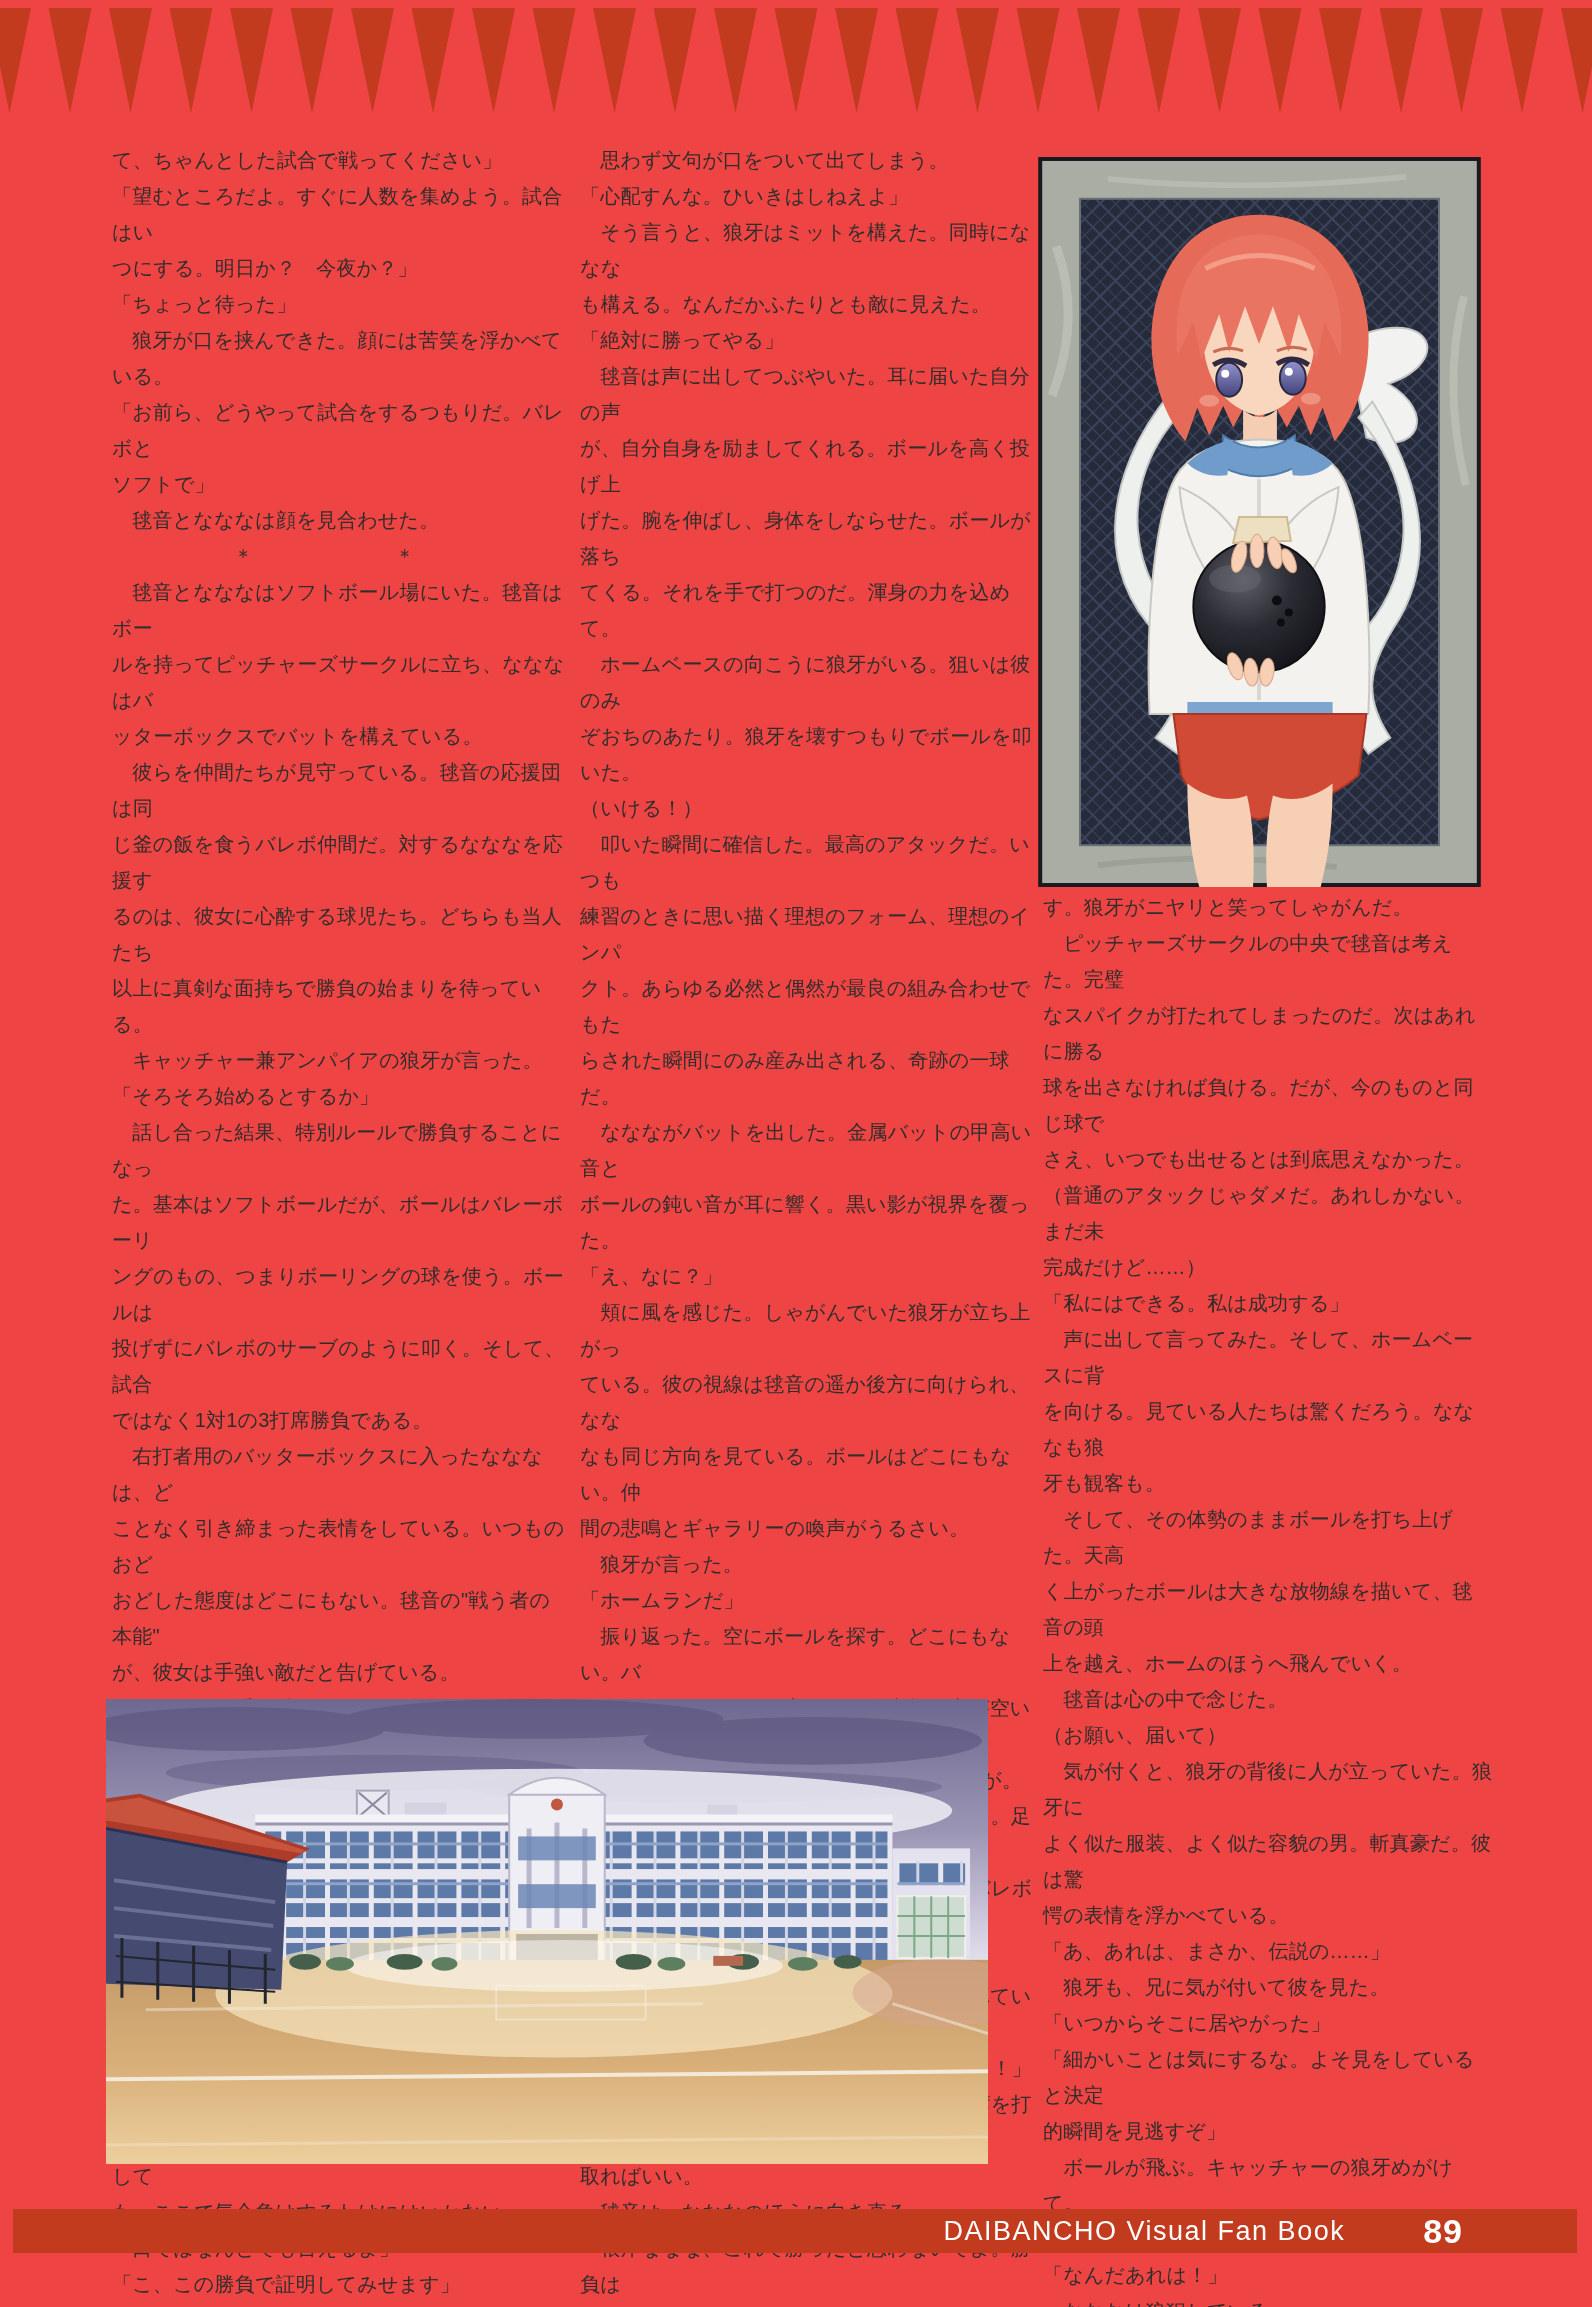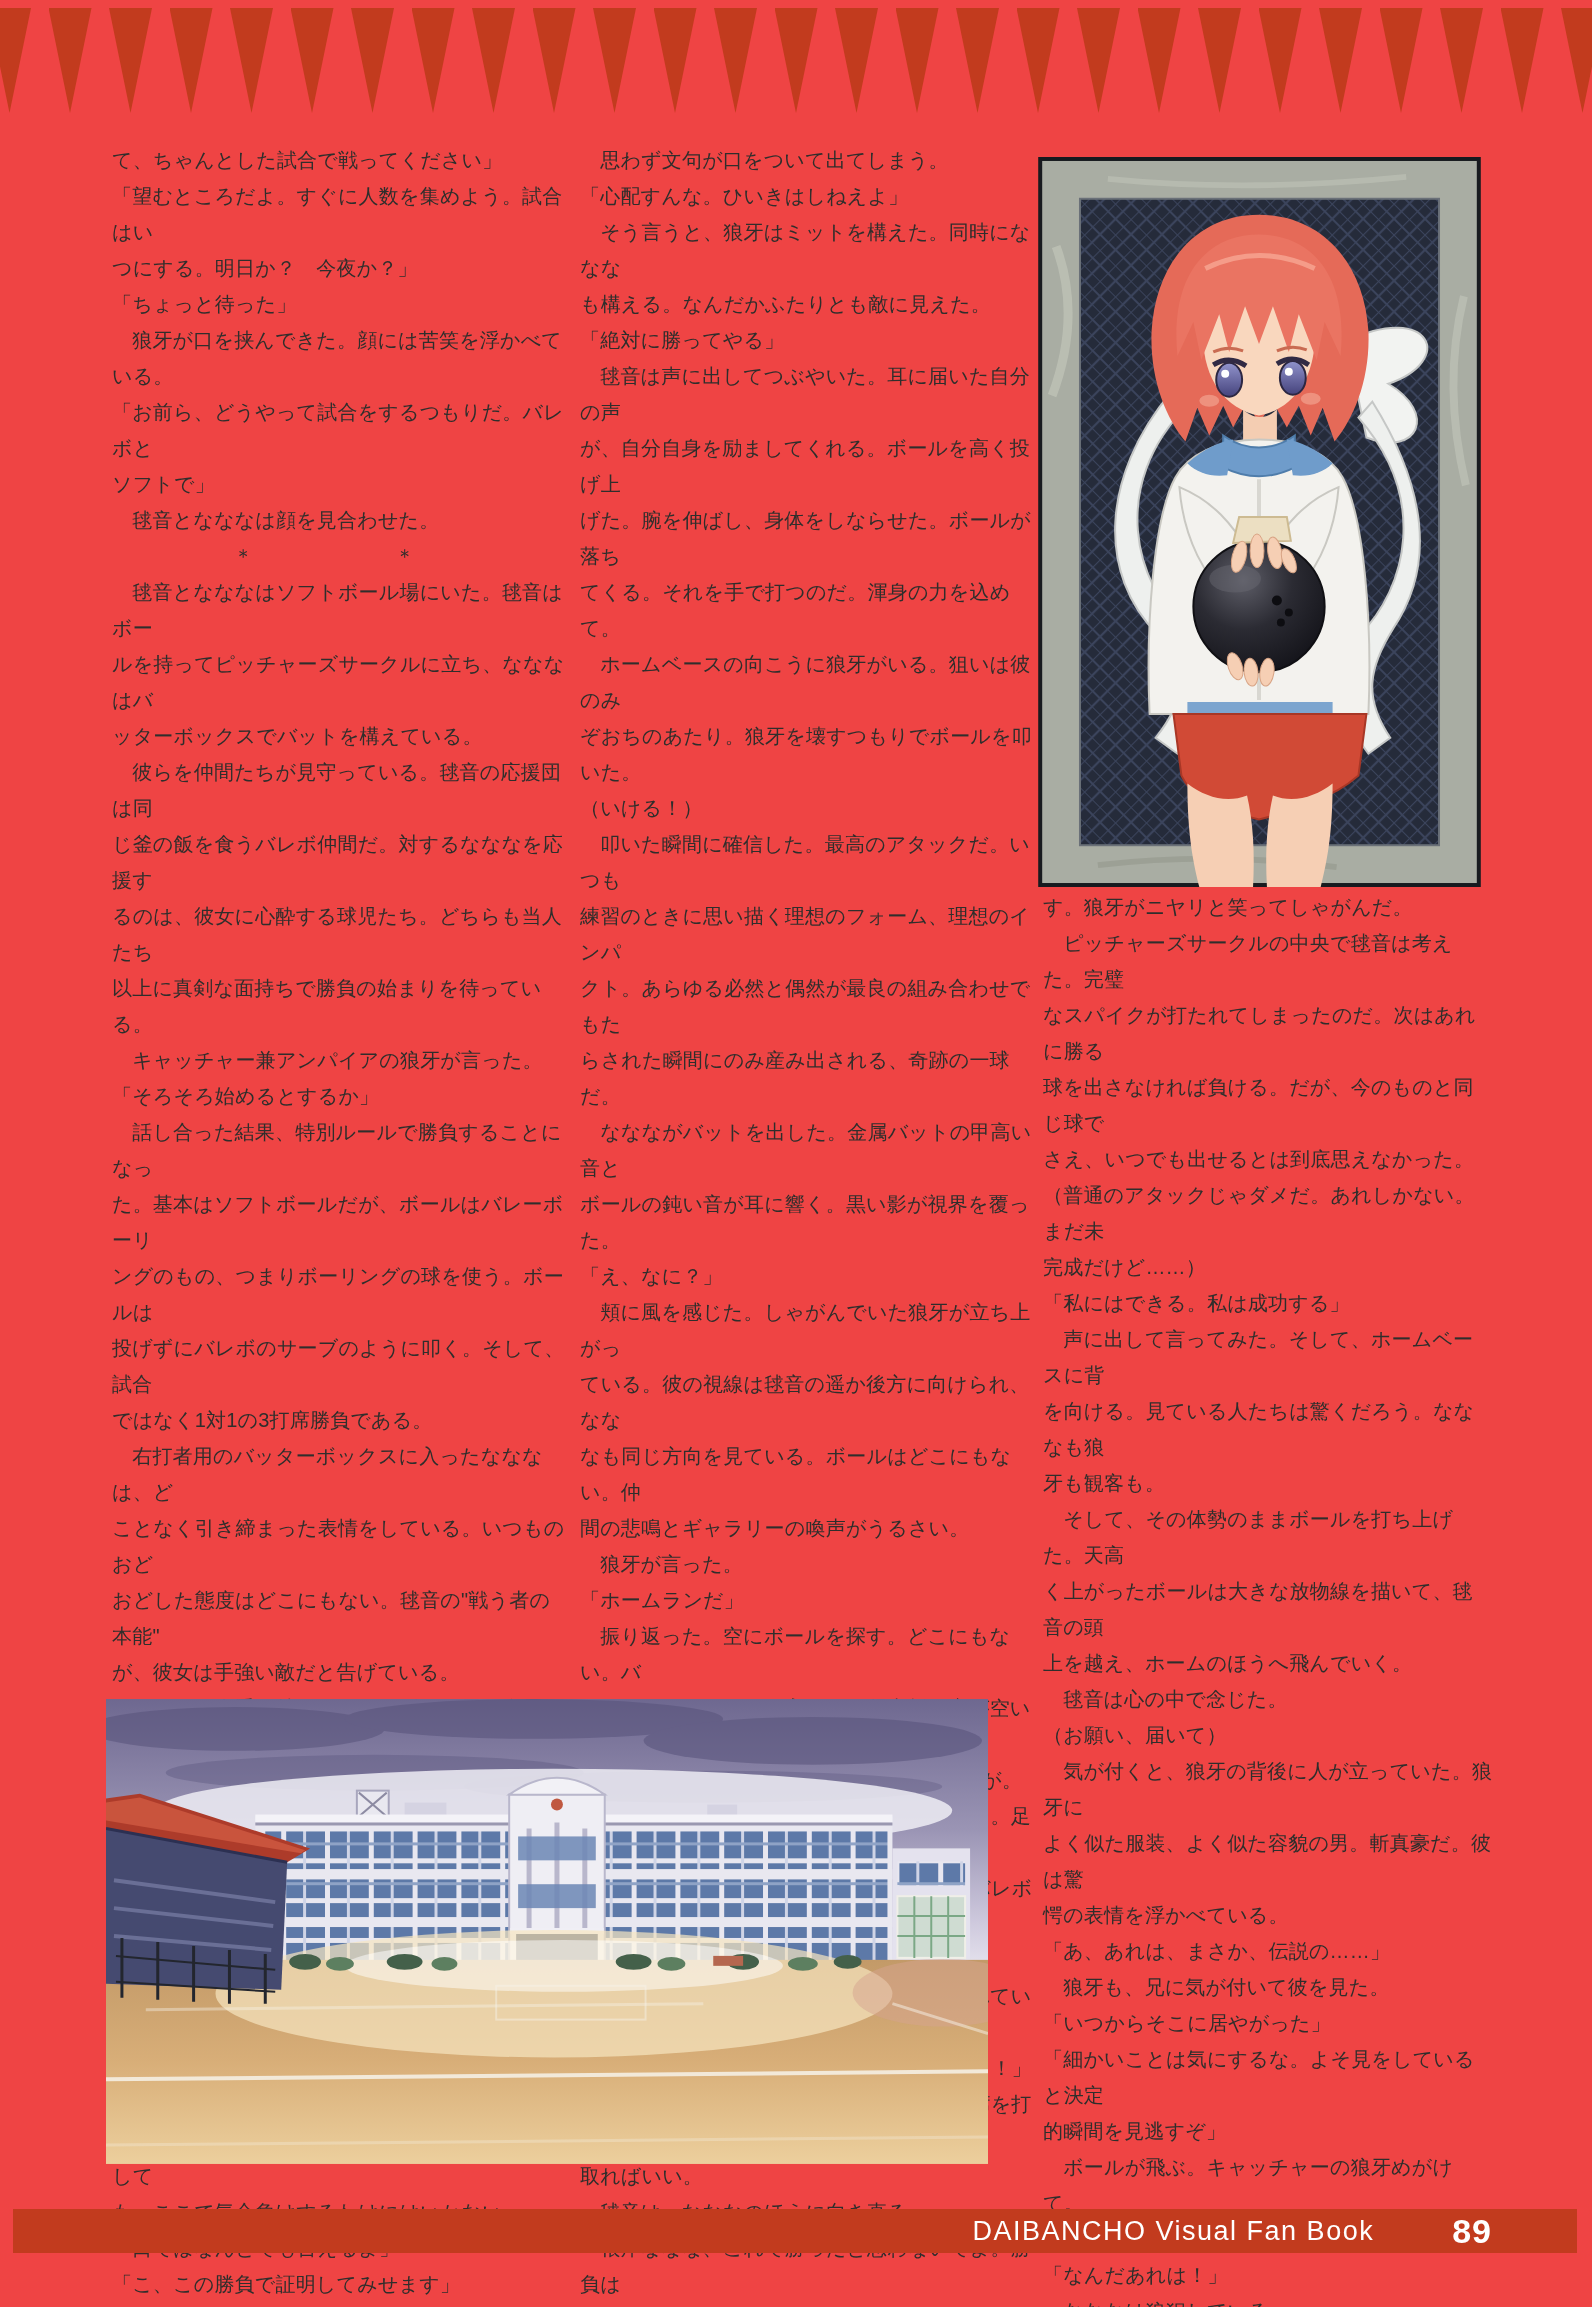--- a/index.html
+++ b/index.html
@@ -26,21 +26,21 @@
   
   .illustration-card{position:absolute;left:1038px;top:157px;width:443px;height:730px;}
   .illustration-card svg{display:block;width:100%;height:100%;}
   
   .school-photo{position:absolute;left:106px;top:1699px;width:882px;height:465px;}
   .school-photo svg{display:block;width:100%;height:100%;}
   
   .footer-bar{
     position:absolute;left:13px;top:2209px;width:1564px;height:44px;
     display:flex;align-items:center;justify-content:flex-end;gap:78px;
-    padding-right:85px;box-sizing:border-box;color:#ffffff;
+    padding-right:114px;box-sizing:border-box;color:#ffffff;
   }
   .footer-title{font-size:27px;letter-spacing:1.5px;font-weight:500;}
   .footer-page{font-size:34px;font-weight:bold;letter-spacing:1px;}
 </style>
 </head>
 <body>
 
 <div class="page">
 
   <div class="banner">

